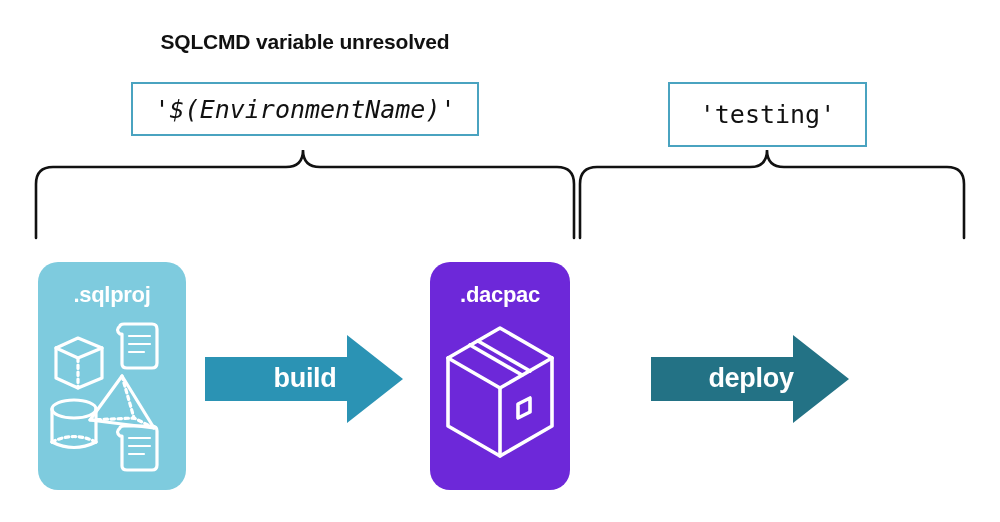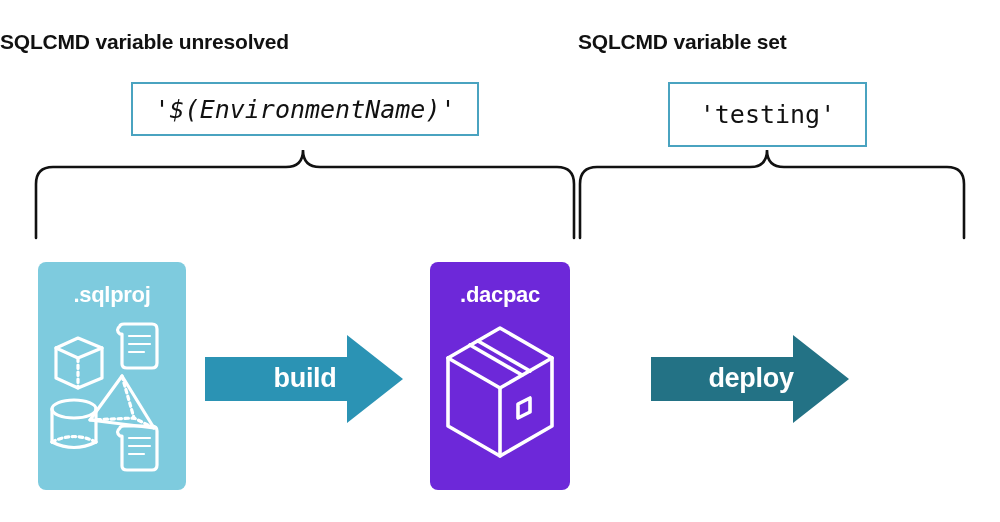--- a/index.html
+++ b/index.html
@@ -24,21 +24,21 @@
   }
 
   
   .heading {
     position: absolute;
     font-family: "Liberation Sans", sans-serif;
     font-weight: bold;
     font-size: 21px;
     color: #111111;
     letter-spacing: -0.2px;
-    text-align: left;
+    text-align: center;
     white-space: nowrap;
   }
   .heading-left  { left: 0px;   top: 30px;  width: 610px; }
   .heading-right { left: 578px; top: 30px;  width: 380px; }
 
   
   .codebox {
     position: absolute;
     box-sizing: border-box;
     background: #ffffff;
@@ -60,21 +60,21 @@
     position: absolute;
     left: 0; top: 0;
     width: 1000px;
     height: 522px;
     pointer-events: none;
   }
 
   
   .panel {
     position: absolute;
-    border-radius: 8px;
+    border-radius: 20px;
     box-sizing: border-box;
   }
   .panel-label {
     position: absolute;
     left: 0;
     width: 100%;
     text-align: center;
     color: #ffffff;
     font-family: "Liberation Sans", sans-serif;
     font-weight: bold;
@@ -117,21 +117,20 @@
   .arrow-build  .arrow-label { top: 30px; padding-right: 42px; }
   .arrow-deploy .arrow-label { top: 30px; padding-right: 42px; }
 </style>
 </head>
 <body>
 
 <div class="stage">
 
   <div class="heading heading-left">SQLCMD variable unresolved</div>
 
-  <div class="heading heading-right">SQLCMD variable set</div>
 
   <div class="codebox codebox-left">'$(EnvironmentName)'</div>
 
   <div class="codebox codebox-right">'testing'</div>
 
   <svg class="brace-svg" viewBox="0 0 1000 522">
 
     <g fill="none" stroke="#111111" stroke-width="2.6" stroke-linecap="round">
       <path d="M 36,238
                L 36,184

